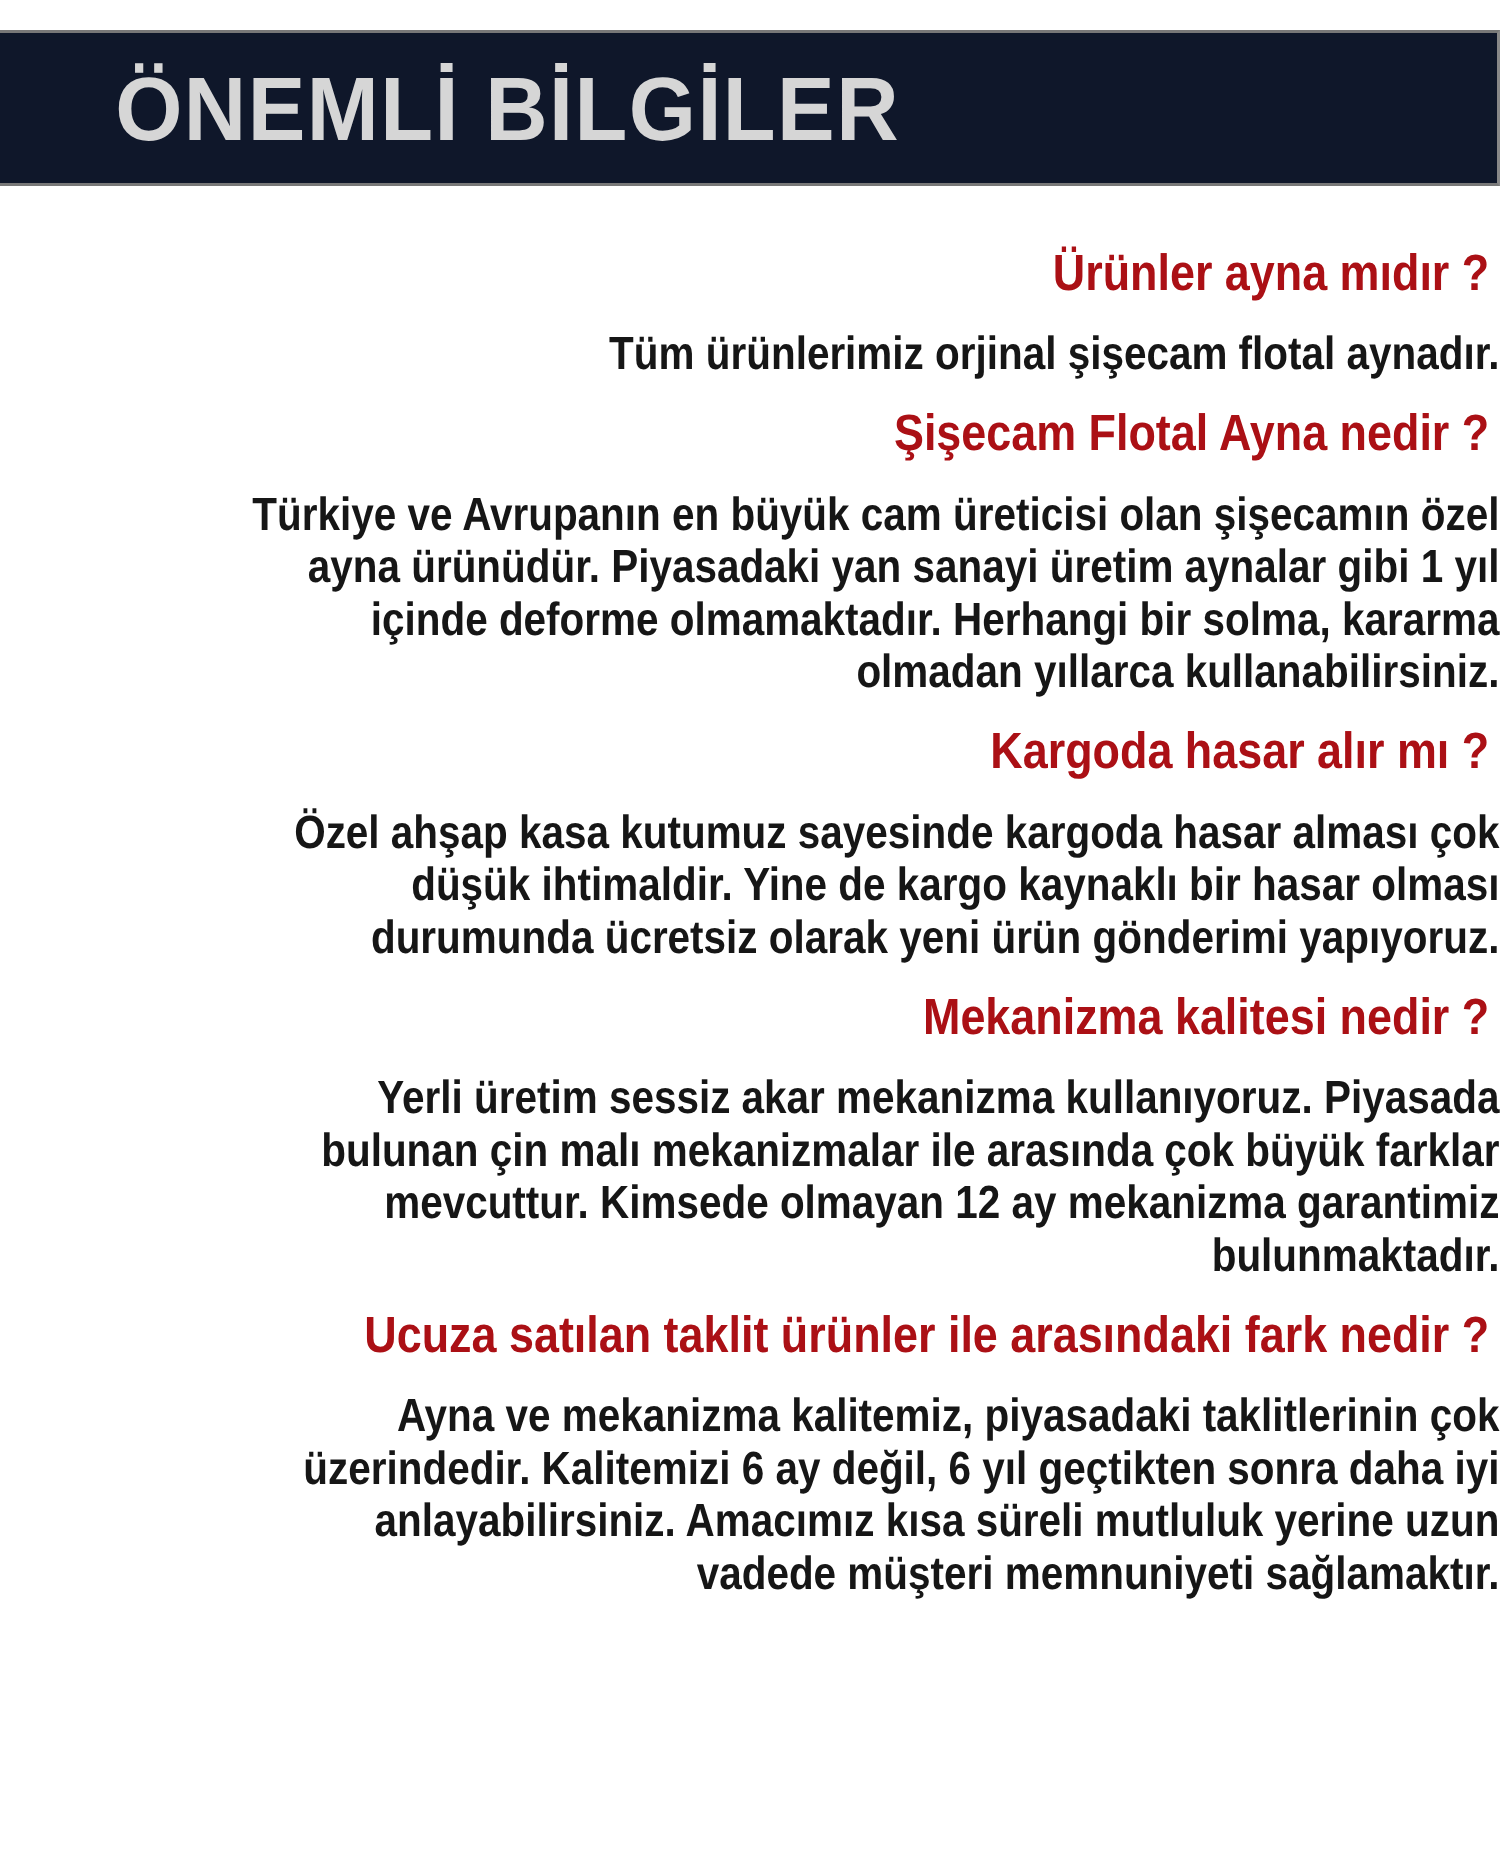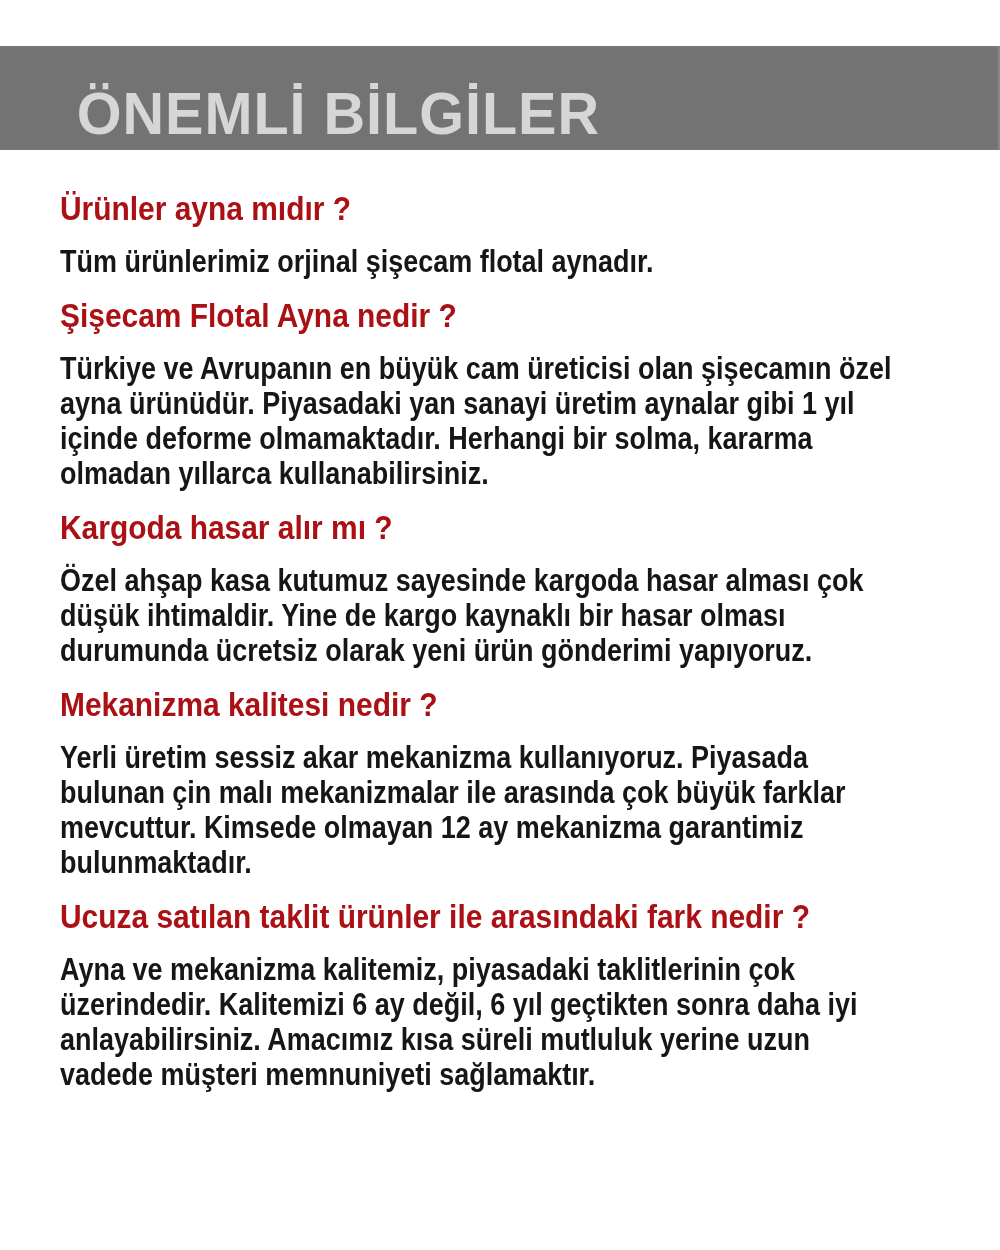--- a/index.html
+++ b/index.html
@@ -8,40 +8,41 @@
     background: #ffffff;
   }
   body {
     width: 1000px;
     height: 1250px;
     overflow: hidden;
     font-family: "Liberation Sans", "DejaVu Sans", sans-serif;
     font-weight: bold;
   }
   .banner {
-    margin-top: 46px;
+    margin-top: 20px;
     height: 100px;
-    background: #737373;
+    background: #0f172a;
     border-top: 2px solid #787878;
     border-bottom: 2px solid #787878;
     border-right: 2px solid #888888;
     display: flex;
-    align-items: flex-end;
+    align-items: center;
   }
   .banner-title {
     color: #d6d6d6;
     font-size: 60px;
     letter-spacing: 1px;
     padding-left: 80px;
     white-space: nowrap;
     transform: scaleX(0.96);
     transform-origin: 0 50%;
   }
   .content {
     padding: 22px 60px 0 60px;
+    text-align: right;
   }
   .q {
     color: #ab1015;
     font-size: 34px;
     line-height: 40px;
     margin: 16px 0 0 0;
     white-space: nowrap;
     width: 1060px;
     transform: scaleX(0.88);
     transform-origin: 0 50%;

